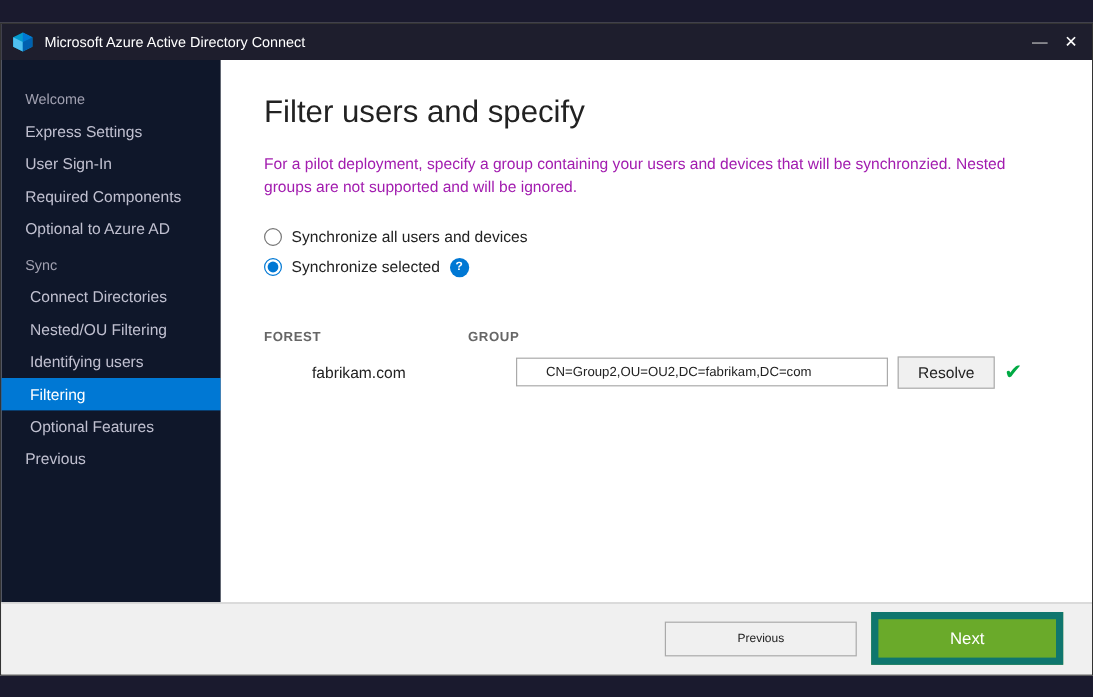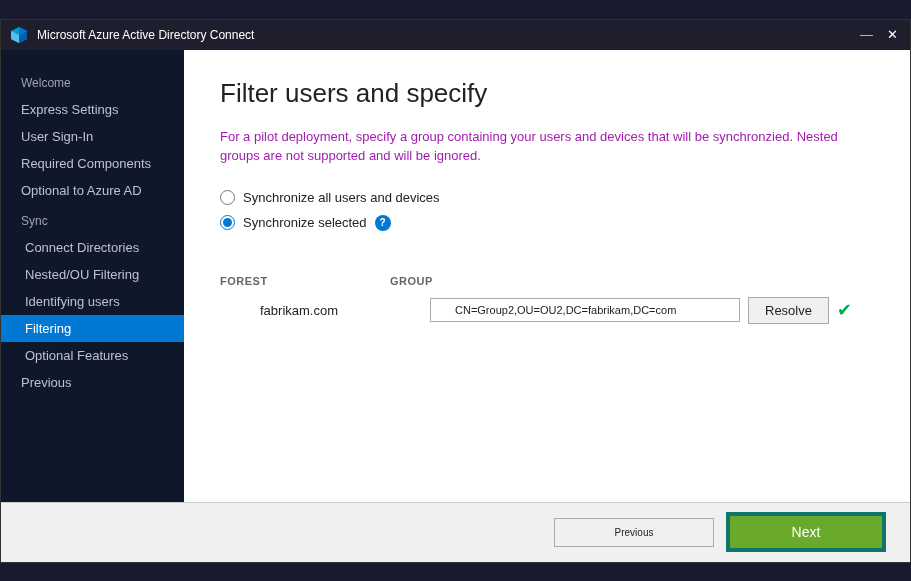--- a/index.html
+++ b/index.html
@@ -213,21 +213,21 @@
       background: #f0f0f0;
       border: 1px solid #aaa;
       font-size: 10px;
       cursor: pointer;
       color: #222;
       min-width: 160px;
     }
     .btn-next {
       padding: 8px 48px;
       background: #6aaa2a;
-      border: 4px solid #0f766e;
+      border: 6px solid #0f766e;
       font-size: 14px;
       cursor: pointer;
       color: #fff;
       min-width: 160px;
     }
   </style>
 </head>
 <body>
 
 <div class="window">

